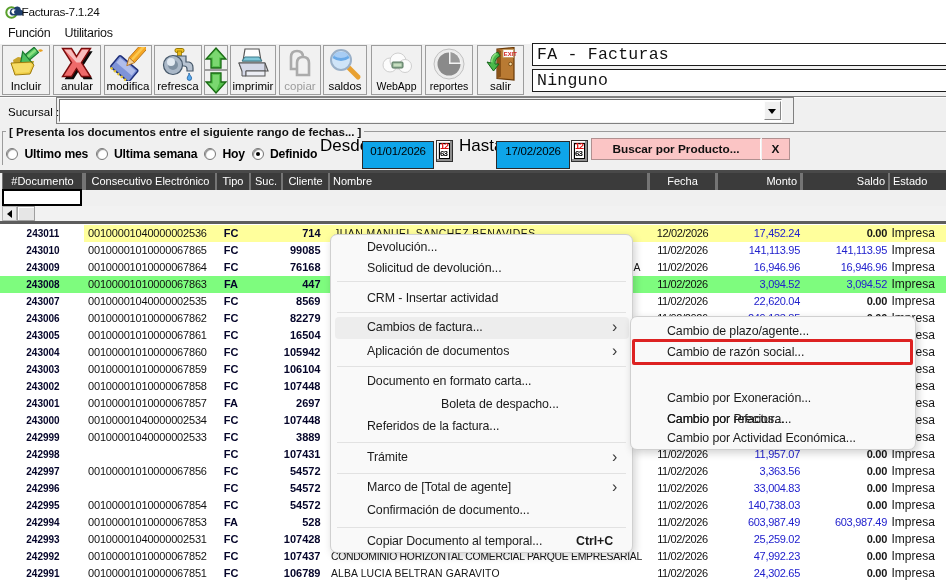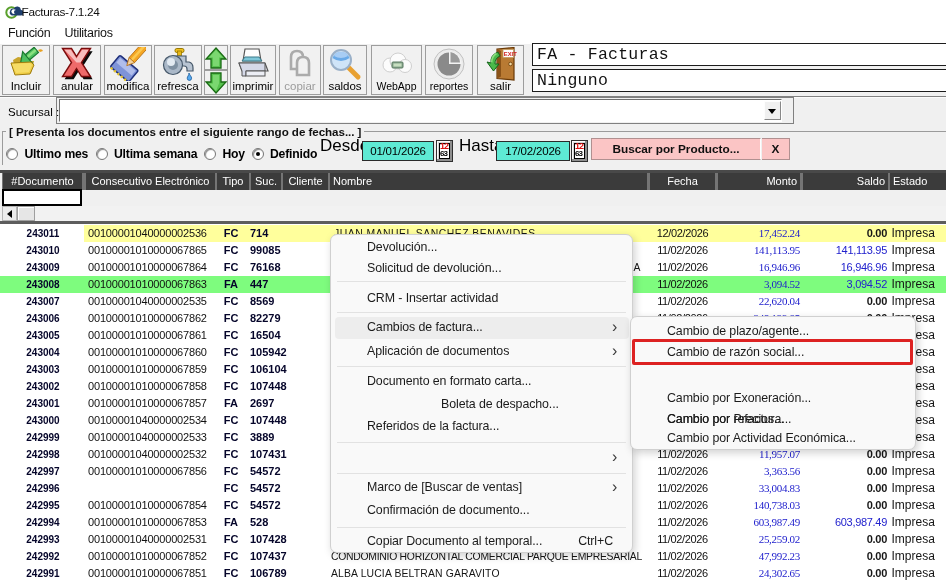--- a/index.html
+++ b/index.html
@@ -32,21 +32,21 @@
 #suc-label{left:8px;top:105.5px;font-size:11.5px;color:#000;}
 
 .gline{background:#9b9b9b;}
 #grp-label{left:6px;top:125px;font-size:11.6px;font-weight:bold;color:#101010;
 background:#f0f0f0;padding:0 3px;letter-spacing:-0.05px;z-index:3;}
 .radio{top:148px;width:12px;height:12px;border-radius:50%;background:#fff;border:1px solid #777;
 box-shadow:inset 1px 1px 1px rgba(0,0,0,.45), inset -1px -1px 1px #fff;}
 .radio .dot{left:3px;top:3px;width:4px;height:4px;border-radius:50%;background:#000;}
 .rlabel{top:147px;font-size:12.2px;font-weight:bold;color:#000;letter-spacing:-0.2px;}
 .flabel{top:136px;font-size:17px;color:#000;}
-.datebox{top:141px;height:20px;background:#5eead4;border:1px solid #2a2a2a;
+.datebox{top:141px;height:28px;background:#0ea5e9;border:1px solid #2a2a2a;
 font-size:11.5px;color:#000;text-align:center;line-height:18px;letter-spacing:-0.2px;}
 .calbtn{top:140px;width:17px;height:22px;background:#d6d6d6;border:1px solid #303030;
 box-shadow:inset -2px -2px 0 #8f8f8f,inset 1px 1px 0 #fbfbfb;overflow:hidden;}
 .pinkbtn{top:138px;height:22px;background:#fbc5c5;border:1px solid #b09090;
 font-size:11.8px;font-weight:bold;color:#101010;text-align:center;line-height:20px;}
 
 #grid-topline{left:0;top:170px;width:946px;height:3px;background:#494949;}
 #hgap{left:2px;top:173px;width:944px;height:17px;background:#757575;}
 .hcell{top:173px;height:17px;background:#3b3b3b;color:#fff;font-size:11px;
 line-height:17px;text-align:center;white-space:nowrap;overflow:hidden;}
@@ -57,24 +57,24 @@
 border-right:5px solid #000;border-left:none;}
 #hs-thumb{left:17px;top:206px;width:18px;height:15px;background:#e6e6e6;
 border:1px solid #9f9f9f;box-shadow:inset 1px 1px 0 #fff;}
 #grid-midline{left:0;top:221px;width:946px;height:3px;background:#5d5d5d;}
 #rows{left:0;top:224px;width:946px;height:360px;background:#fff;}
 .row{left:0;width:836px;height:17px;}
 .c{top:0;height:17px;line-height:17px;white-space:nowrap;}
 .cdoc{left:0;width:86px;text-align:center;font-size:10px;font-weight:bold;color:#05052a;}
 .ccon{left:88px;width:130px;font-size:11px;letter-spacing:-0.18px;color:#111;}
 .ctip{left:215px;width:32px;text-align:center;font-size:11px;font-weight:bold;color:#05052a;}
-.ccli{left:250px;width:70.5px;text-align:left;font-size:11px;font-weight:bold;color:#05052a;}
+.ccli{left:250px;width:70.5px;text-align:right;font-size:11px;font-weight:bold;color:#05052a;}
 .cnom{left:331px;width:316px;font-size:10.4px;letter-spacing:-0.1px;color:#151515;}
 .cfec{left:650px;width:65px;text-align:center;font-size:11px;letter-spacing:-0.35px;color:#101010;}
-.cmon{left:718px;width:82px;text-align:right;font-size:11px;letter-spacing:-0.3px;color:#2121cd;font-family:Liberation Serif, serif;}
+.cmon{left:718px;width:82px;text-align:right;font-size:11px;letter-spacing:-0.3px;color:#2121cd;}
 .csal{left:800px;width:87px;text-align:right;font-size:11px;letter-spacing:-0.3px;color:#2121cd;}
 .csal.z{color:#151515;font-weight:bold;}
 .cest{left:891.5px;width:55px;font-size:12px;color:#151515;}
 
 .menu{background:#f9f9f9;border:1px solid #d0d0d0;border-radius:7px;
 box-shadow:2px 3px 9px rgba(0,0,0,0.18);z-index:10;}
 .mi{left:0;width:100%;height:22px;padding-left:37px;font-size:12.4px;color:#1b1b1b;
 line-height:22px;letter-spacing:-0.1px;white-space:nowrap;}
 .msep{left:7px;height:1px;background:#e2e2e2;}
 .marr{font-size:16px;color:#3c3c3c;}
@@ -424,21 +424,20 @@
       <div class="c ccon">00100001040000002533</div>
       <div class="c ctip">FC</div>
       <div class="c ccli">3889</div>
       <div class="c cfec">11/02/2026</div>
       <div class="c cmon">18,330.45</div>
       <div class="c csal z">0.00</div>
       <div class="c cest">Impresa</div>
     </div>
 <div class="row" style="top:446px;">
       <div class="c cdoc">242998</div>
-      <div class="c ccon">00100001040000002532</div>
       <div class="c ctip">FC</div>
       <div class="c ccli">107431</div>
       <div class="c cfec">11/02/2026</div>
       <div class="c cmon">11,957.07</div>
       <div class="c csal z">0.00</div>
       <div class="c cest">Impresa</div>
     </div>
 <div class="row" style="top:463px;">
       <div class="c cdoc">242997</div>
       <div class="c ccon">00100001010000067856</div>
@@ -515,26 +514,27 @@
 <div class="mi" style="left:330px;top:235.5px;width:303px;z-index:11;">Devolución...</div>
 <div class="mi" style="left:330px;top:257px;width:303px;z-index:11;">Solicitud de devolución...</div>
 <div class="mi" style="left:330px;top:286.8px;width:303px;z-index:11;">CRM - Insertar actividad</div>
 <div class="mi" style="left:330px;top:315.8px;width:303px;z-index:11;">Cambios de factura...</div>
 <div class="marr" style="left:612px;top:315.8px;line-height:21px;z-index:11;">›</div>
 <div class="mi" style="left:330px;top:340px;width:303px;z-index:11;">Aplicación de documentos</div>
 <div class="marr" style="left:612px;top:340px;line-height:21px;z-index:11;">›</div>
 <div class="mi" style="left:330px;top:370.3px;width:303px;z-index:11;">Documento en formato carta...</div>
 <div class="mi" style="left:330px;top:392.8px;width:303px;z-index:11;text-align:center;">Boleta de despacho...</div>
 <div class="mi" style="left:330px;top:415.3px;width:303px;z-index:11;">Referidos de la factura...</div>
+<div class="mi" style="left:330px;top:445.8px;width:303px;z-index:11;">Trámite</div>
 <div class="marr" style="left:612px;top:445.8px;line-height:21px;z-index:11;">›</div>
-<div class="mi" style="left:330px;top:476.3px;width:303px;z-index:11;">Marco de [Buscar de ventas]</div>
+<div class="mi" style="left:330px;top:476.3px;width:303px;z-index:11;">Marco de [Total de agente]</div>
 <div class="marr" style="left:612px;top:476.3px;line-height:21px;z-index:11;">›</div>
 <div class="mi" style="left:330px;top:499.3px;width:303px;z-index:11;">Confirmación de documento...</div>
 <div class="mi" style="left:330px;top:529.8px;width:303px;z-index:11;">Copiar Documento al temporal...</div>
-<div class="mi" style="left:330px;top:529.8px;width:283px;text-align:right;padding-left:8px;z-index:11;">Ctrl+C</div>
+<div class="mi" style="left:330px;top:529.8px;width:283px;text-align:right;padding-left:8px;z-index:11;font-weight:bold;">Ctrl+C</div>
 <div class="msep" style="left:337px;top:281px;width:289px;z-index:11;"></div>
 <div class="msep" style="left:337px;top:312.4px;width:289px;z-index:11;"></div>
 <div class="msep" style="left:337px;top:366.4px;width:289px;z-index:11;"></div>
 <div class="msep" style="left:337px;top:442px;width:289px;z-index:11;"></div>
 <div class="msep" style="left:337px;top:473.2px;width:289px;z-index:11;"></div>
 <div class="msep" style="left:337px;top:526.6px;width:289px;z-index:11;"></div>
 <div class="menu" style="left:630px;top:316px;width:285.5px;height:133.5px;"></div>
 <div class="mi" style="left:630px;top:319.5px;width:280px;z-index:11;">Cambio de plazo/agente...</div>
 <div class="mi" style="left:630px;top:341px;width:280px;z-index:11;">Cambio de razón social...</div>
 <div class="mi" style="left:630px;top:364px;width:280px;z-index:11;margin-top:44px;">Cambio por refactura...</div>

